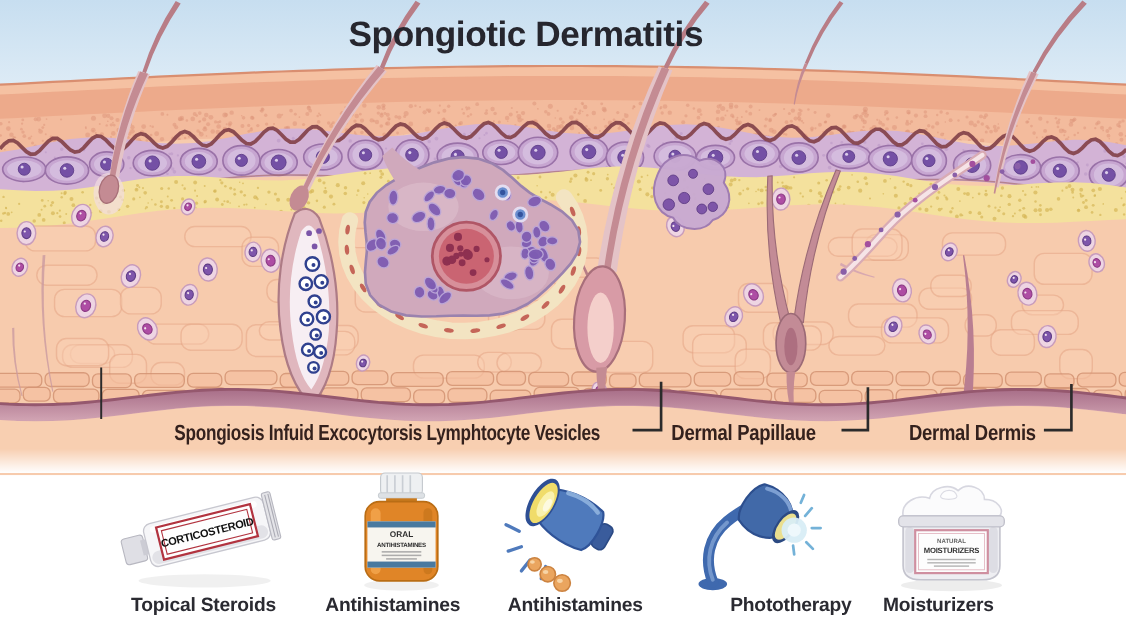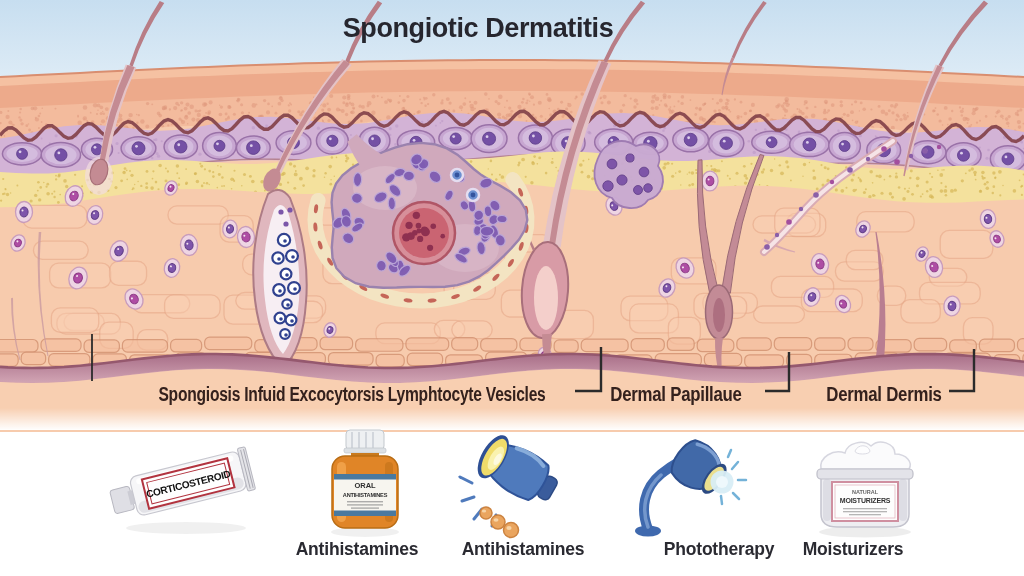--- a/index.html
+++ b/index.html
@@ -3,21 +3,21 @@
 <meta charset="utf-8">
 <style>
   html,body{margin:0;padding:0;background:#ffffff;}
   .stage{
     position:relative;width:1024px;height:576px;overflow:hidden;background:#ffffff;
     font-family:"Liberation Sans",sans-serif;
   }
   .illustration{position:absolute;left:0;top:0;}
   .main-title{
     position:absolute;top:13px;left:478px;transform:translateX(-50%);
-    font-size:27px;font-weight:600;letter-spacing:-0.4px;color:#26262e;white-space:nowrap;
+    font-size:32px;font-weight:600;letter-spacing:-0.4px;color:#26262e;white-space:nowrap;
   }
   .anat-label{
     position:absolute;top:383px;transform:translateX(-50%) scaleX(0.84);
     transform-origin:center;font-weight:bold;font-size:20px;color:#34211d;
     white-space:nowrap;letter-spacing:-0.3px;
   }
   .anat-1{left:352px;transform:translateX(-50%) scaleX(0.78);}
   .anat-2{left:676px;}
   .anat-3{left:884px;}
   .treat-icon{position:absolute;}
@@ -2059,17 +2059,18 @@
     <rect x="22" y="45" width="96" height="10" rx="4" fill="#e3e3e9" stroke="#bfbfc9" stroke-width="1.2"></rect>
     <rect x="37" y="58" width="66" height="39" fill="#fdfdfd" stroke="#cf8fa0" stroke-width="2"></rect>
     <rect x="40" y="61" width="60" height="33" fill="none" stroke="#e3b7c1" stroke-width="0.8"></rect>
     <text x="70" y="70" text-anchor="middle" font-size="5.5" font-weight="bold" fill="#666">NATURAL</text>
     <text x="70" y="79" text-anchor="middle" font-size="7" font-weight="bold" fill="#333" letter-spacing="-0.2">MOISTURIZERS</text>
     <rect x="48" y="84" width="44" height="1.3" fill="#a8a8a8" opacity="0.85"></rect>
     <rect x="48" y="87" width="44" height="1.3" fill="#a8a8a8" opacity="0.85"></rect>
     <rect x="54" y="90" width="32" height="1.3" fill="#a8a8a8" opacity="0.85"></rect>
   </svg>
 
+  <div class="treat-label" style="left:185px">Topical Steroids</div>
   <div class="treat-label" style="left:357px">Antihistamines</div>
   <div class="treat-label" style="left:523px">Antihistamines</div>
   <div class="treat-label" style="left:719px">Phototherapy</div>
   <div class="treat-label" style="left:853px">Moisturizers</div>
 </div>
 
 </body></html>

